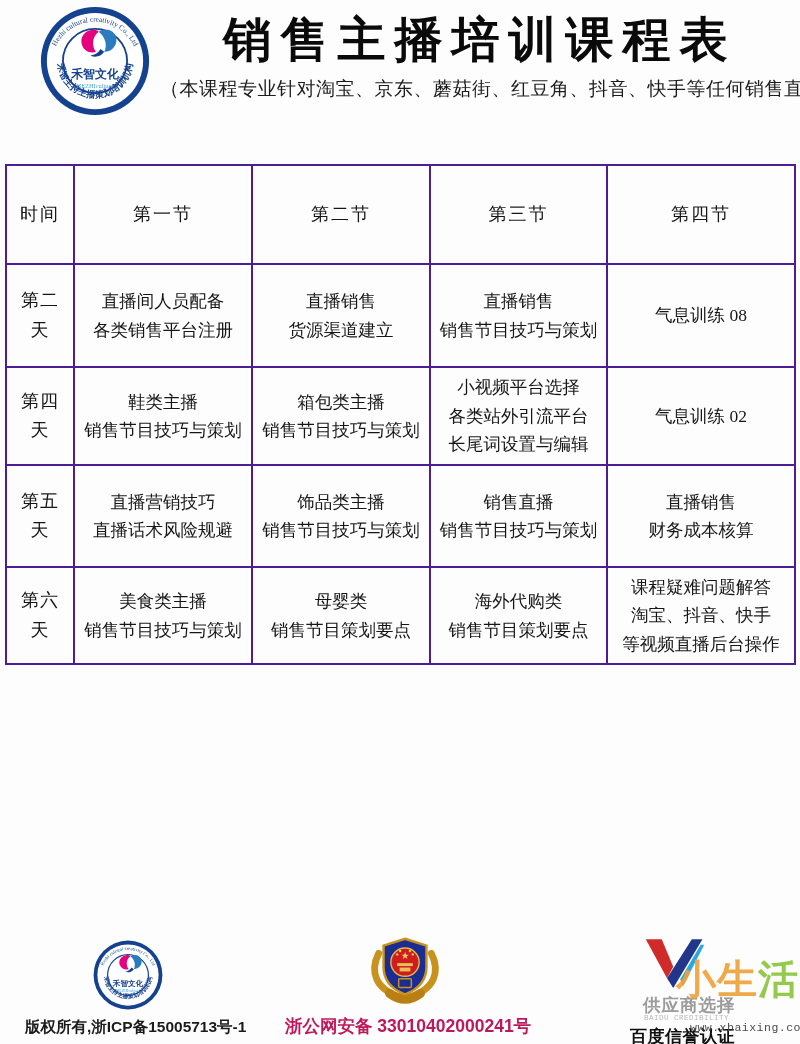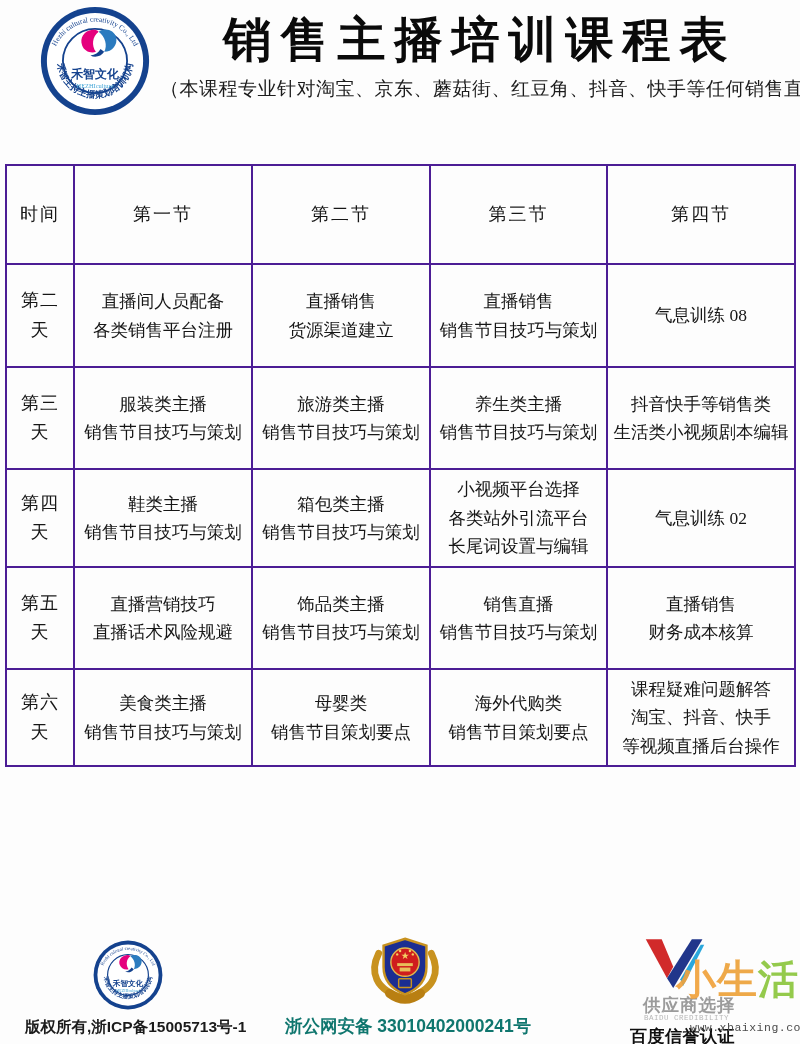--- a/index.html
+++ b/index.html
@@ -38,21 +38,21 @@
   
   .f-copyright{
     position:absolute;left:25px;top:1017px;width:220px;text-align:center;
     font-family:"Liberation Sans", sans-serif;font-weight:700;
     font-size:15.5px;color:#1b1b1b;white-space:nowrap;
   }
   .police-badge{position:absolute;left:366px;top:929px;width:78px;height:80px;}
   .f-police{
     position:absolute;left:285px;top:1014px;width:235px;text-align:center;
     font-family:"Liberation Sans", sans-serif;font-weight:700;
-    font-size:17.5px;color:#0f766e;white-space:nowrap;
+    font-size:17.5px;color:#be185d;white-space:nowrap;
   }
   .baidu-logo{position:absolute;left:644px;top:937px;width:62px;height:56px;}
   .f-baidu-name{
     position:absolute;left:643px;top:993px;width:72px;text-align:left;
     font-family:"Liberation Sans", sans-serif;font-size:17.5px;font-weight:700;
     letter-spacing:1px;color:#9b9b9b;white-space:nowrap;
   }
   .f-baidu-en{
     position:absolute;left:644px;top:1014px;width:80px;
     font-family:Liberation Mono, monospace;font-size:7.5px;
@@ -153,31 +153,20 @@
   <tr style="height:103px">
     <td class="daycol">第二天</td>
     <td>直播间人员配备
 各类销售平台注册</td>
     <td>直播销售
 货源渠道建立</td>
     <td>直播销售
 销售节目技巧与策划</td>
     <td>气息训练 08</td>
   </tr>
-  <tr style="height:102px">
-    <td class="daycol">第三天</td>
-    <td>服装类主播
-销售节目技巧与策划</td>
-    <td>旅游类主播
-销售节目技巧与策划</td>
-    <td>养生类主播
-销售节目技巧与策划</td>
-    <td>抖音快手等销售类
-生活类小视频剧本编辑</td>
-  </tr>
   <tr style="height:98px">
     <td class="daycol">第四天</td>
     <td>鞋类主播
 销售节目技巧与策划</td>
     <td>箱包类主播
 销售节目技巧与策划</td>
     <td>小视频平台选择
 各类站外引流平台
 长尾词设置与编辑</td>
     <td>气息训练 02</td>

